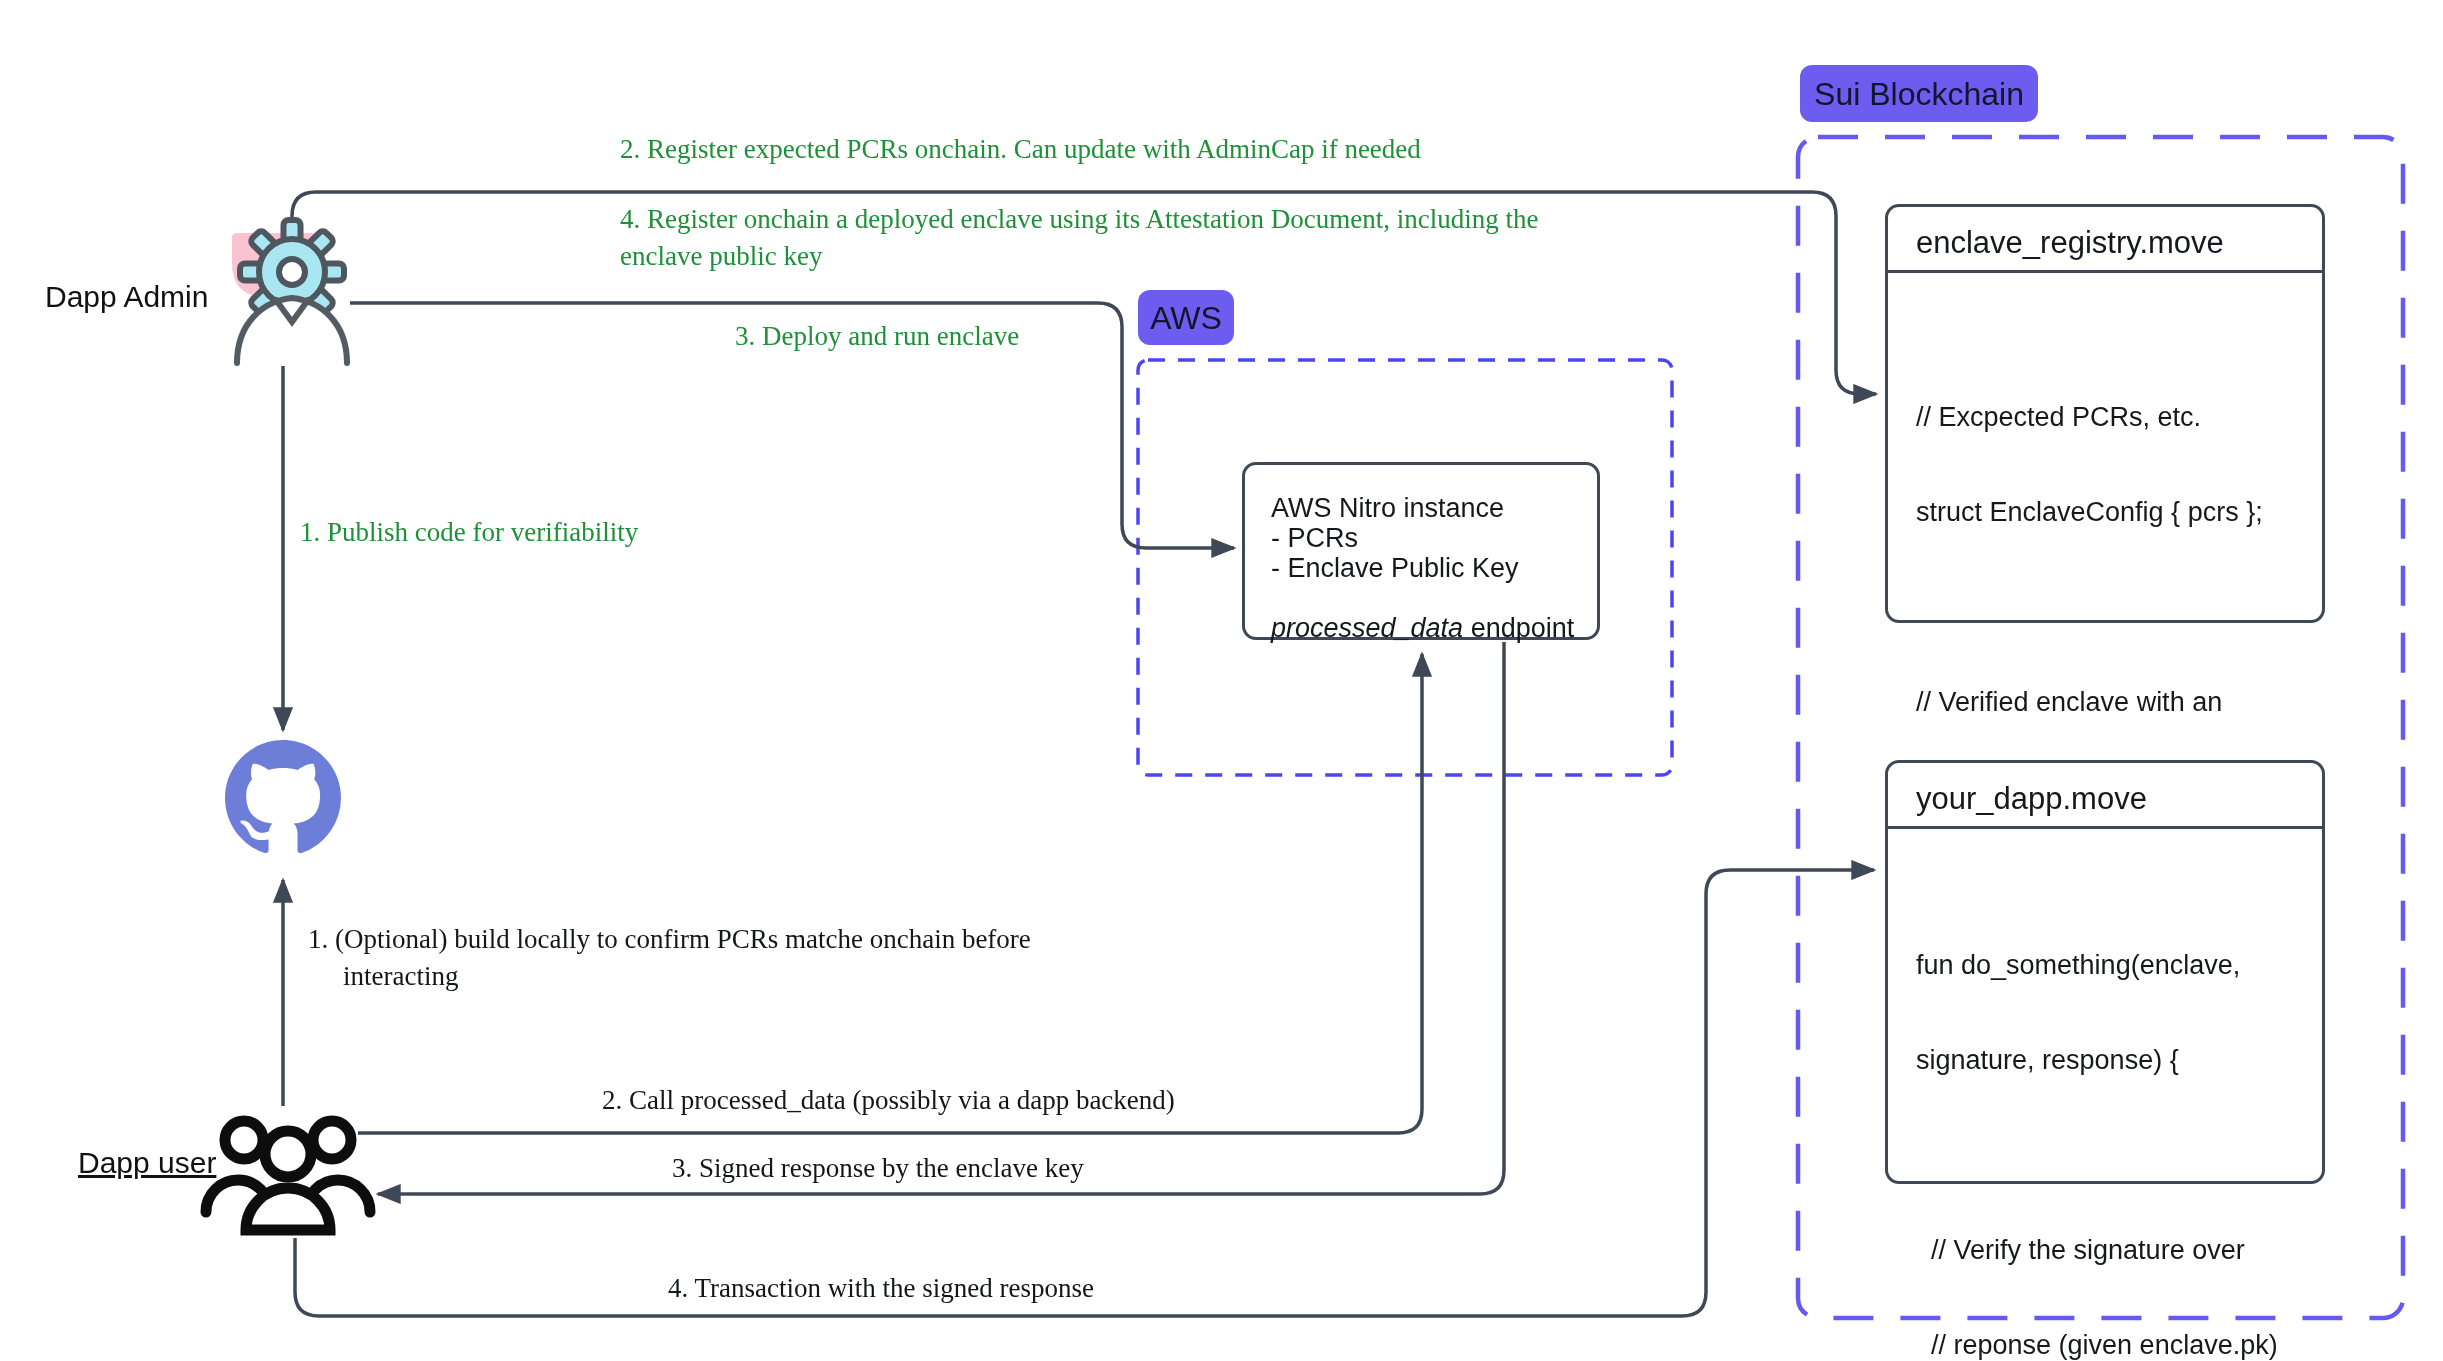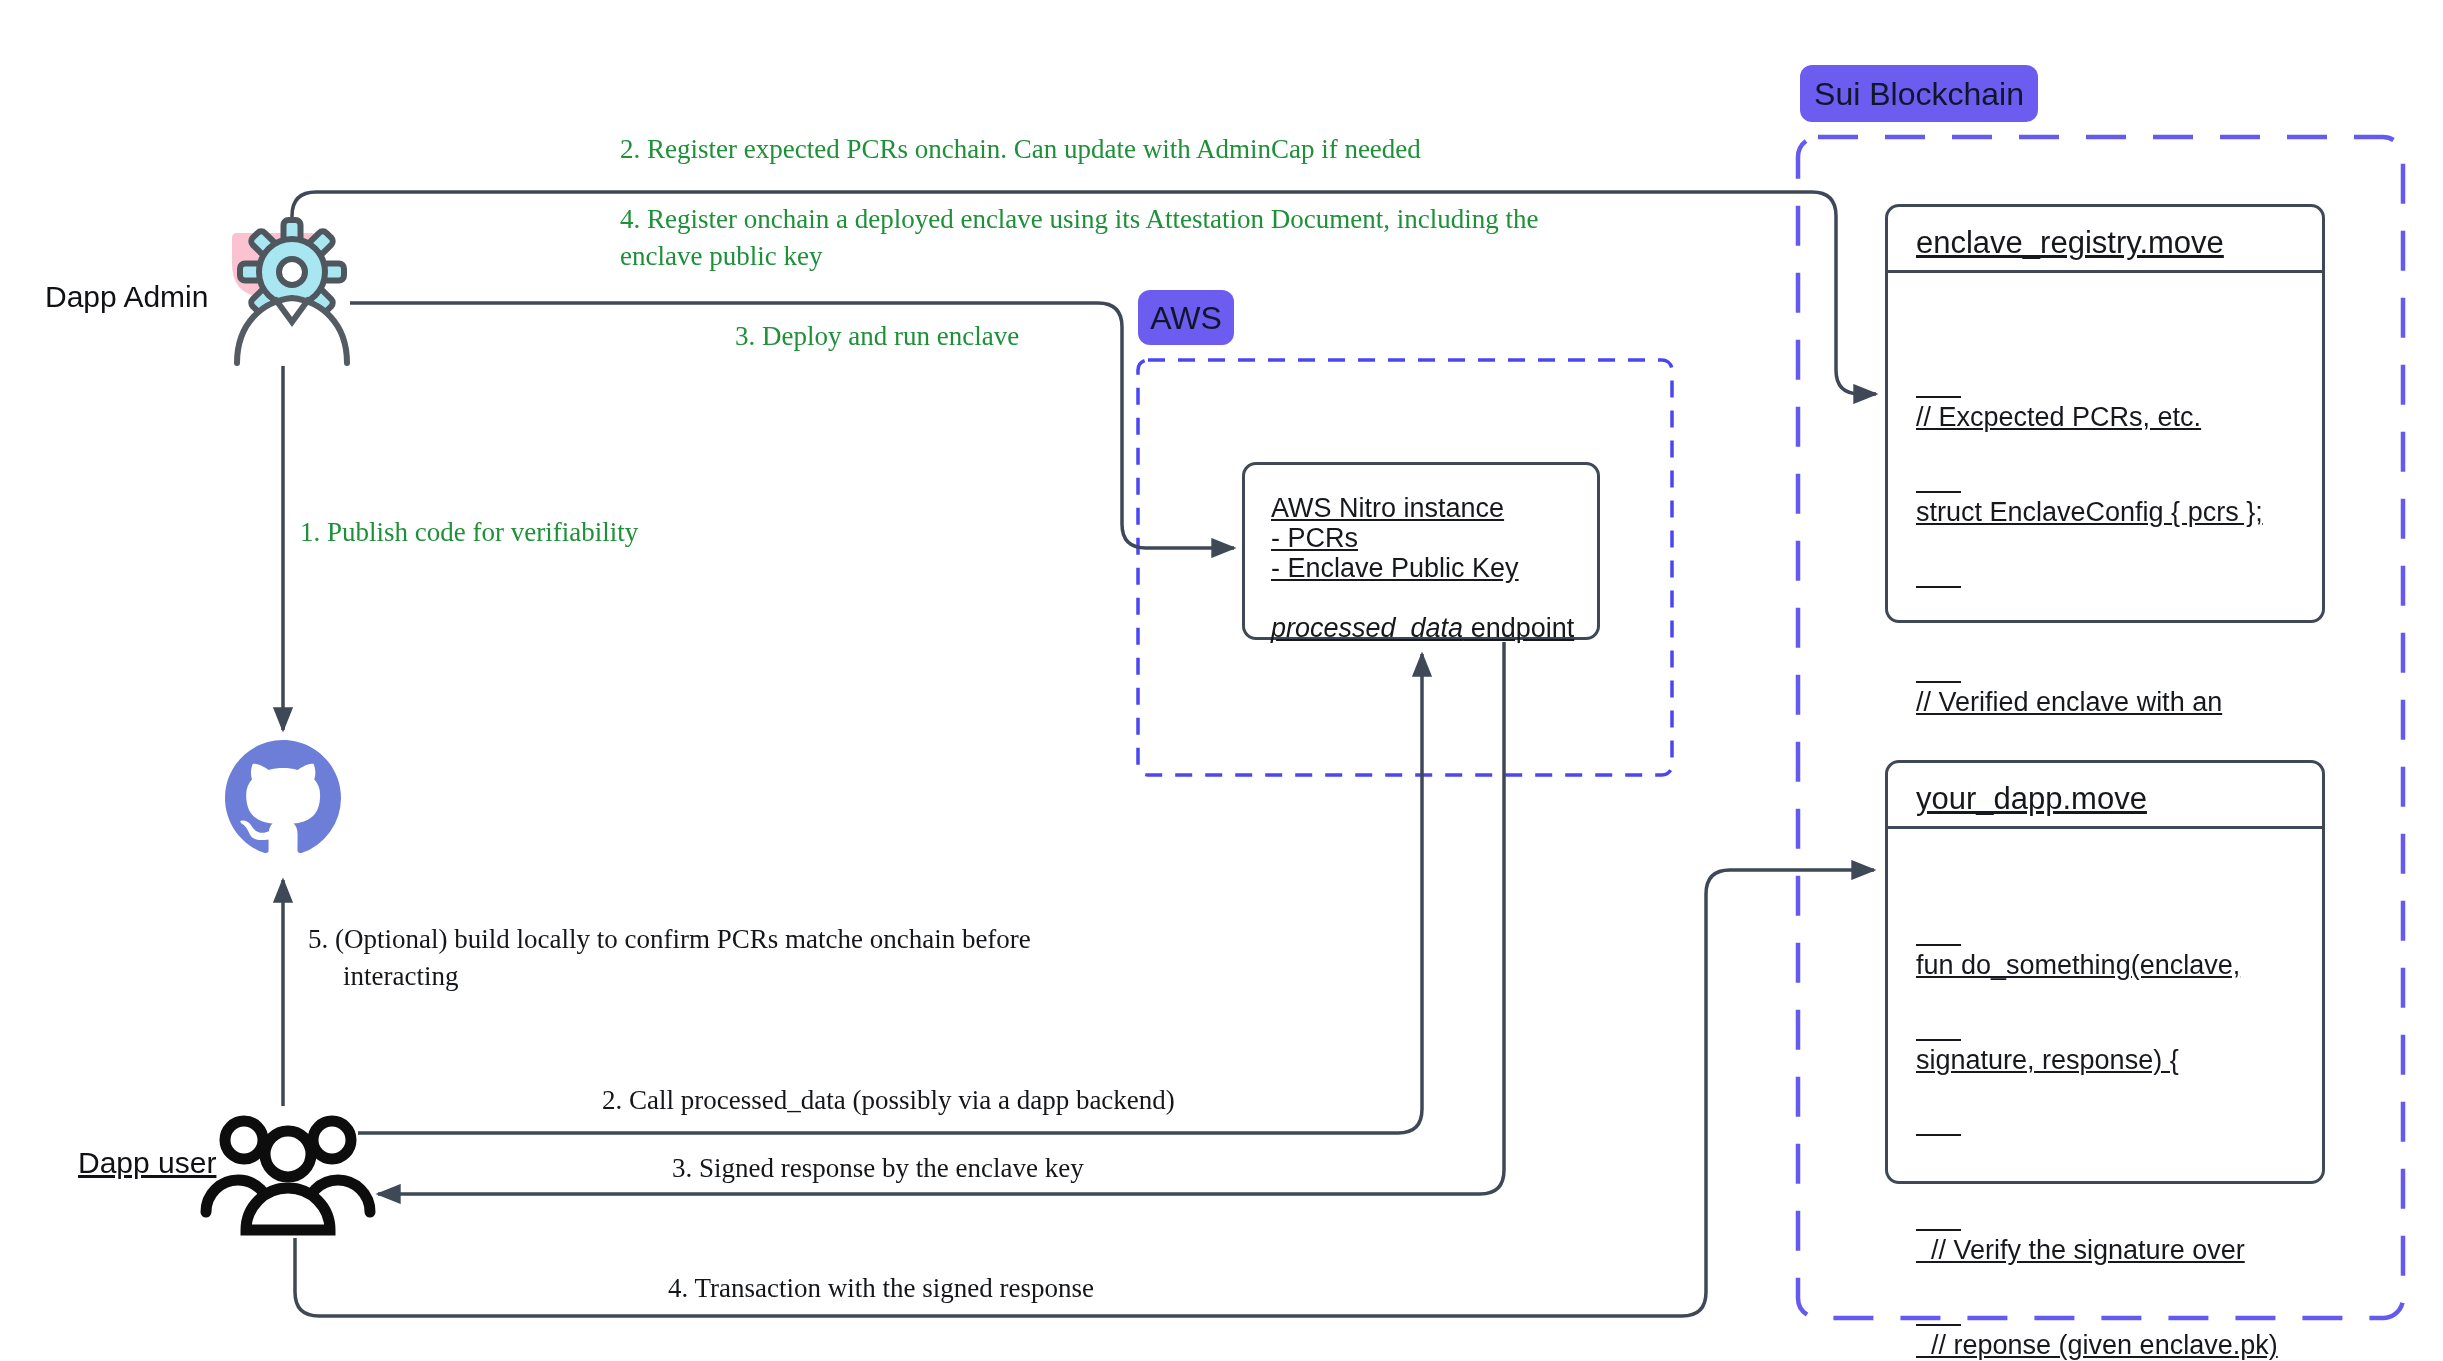--- a/index.html
+++ b/index.html
@@ -24,21 +24,20 @@
   .badge-aws{left:1138px;top:290px;width:96px;height:55px;}
 
   
   .node{
     position:absolute;
     background:#ffffff;
     border:3px solid #3e4856;
     border-radius:14px;
     color:#16181d;
     box-sizing:border-box;
-    text-decoration:underline;
   }
   .node-title{
     padding:19px 28px 10px 28px;
     font-size:31px;line-height:34px;
     border-bottom:3px solid #3e4856;
   }
   .code{padding:14px 28px;font-size:27px;white-space:pre;}
   .code-line{min-height:33px;line-height:33px;}
   .registry-code{padding-top:66px;}
   .dapp-code{padding-top:58px;}
@@ -183,20 +182,20 @@
   </div>
 
   <div class="ann green ann-register">2. Register expected PCRs onchain. Can update with AdminCap if needed</div>
   <div class="ann green ann-register4">
     <div>4. Register onchain a deployed enclave using its Attestation Document, including the</div>
     <div>enclave public key</div>
   </div>
   <div class="ann green ann-deploy">3. Deploy and run enclave</div>
   <div class="ann green ann-publish">1. Publish code for verifiability</div>
   <div class="ann dark ann-build">
-    <div>5. (Optional) build locally to confirm PCRs matche onchain before</div>
+    <div>1. (Optional) build locally to confirm PCRs matche onchain before</div>
     <div class="l2">interacting</div>
   </div>
   <div class="ann dark ann-call">2. Call processed_data (possibly via a dapp backend)</div>
   <div class="ann dark ann-signed">3. Signed response by the enclave key</div>
   <div class="ann dark ann-tx">4. Transaction with the signed response</div>
 
 </div>
 
 </body></html>

